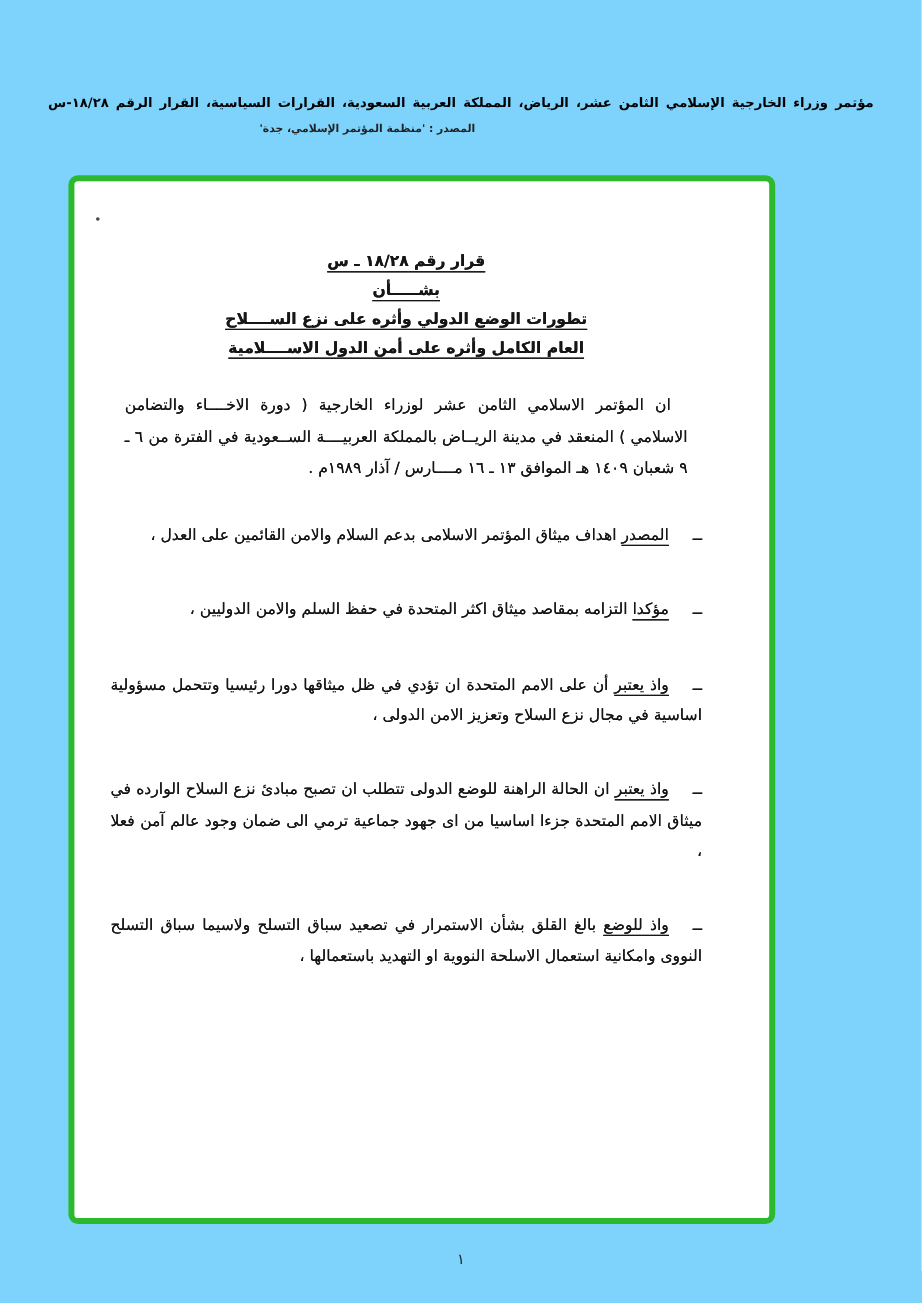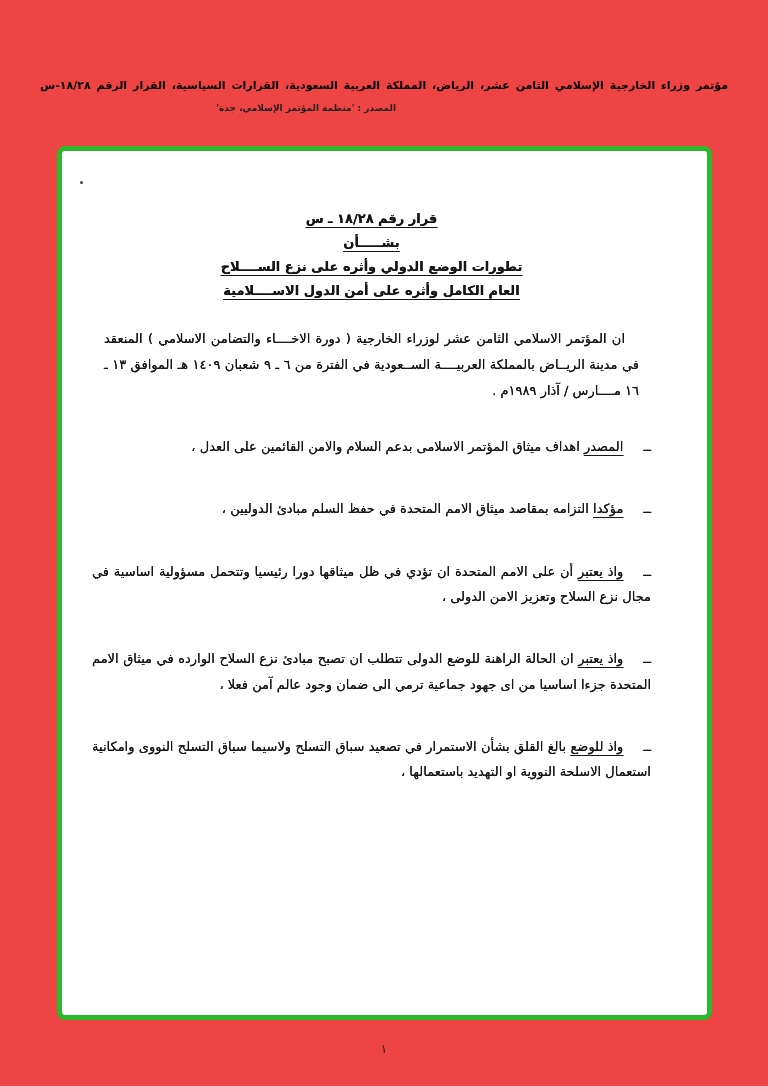--- a/index.html
+++ b/index.html
@@ -3,34 +3,34 @@
 <meta charset="utf-8">
 <style>
   * { box-sizing: border-box; }
   html, body { margin: 0; padding: 0; }
   body {
     width: 768px; height: 1086px;
     background: #ffffff;
     font-family: "DejaVu Sans", sans-serif;
     color: #1b1b1b;
   }
-  .page { position: relative; width: 768px; height: 1086px; background: #ef4444; overflow: hidden; }
+  .page { position: relative; width: 768px; height: 1086px; background: #7dd3fc; overflow: hidden; }
 
   .header-citation {
     position: absolute; top: 79px; left: 40px; right: 40px;
     direction: rtl; text-align: justify; text-align-last: justify;
     font-size: 11px; font-weight: bold; color: #000; line-height: 1.25;
   }
   .source-line {
     position: absolute; top: 103px; right: 372px;
     direction: rtl; font-size: 9px; font-weight: bold; color: #222;
   }
 
   .scan-frame {
-    position: absolute; left: 57px; top: 146px; width: 655px; height: 874px;
+    position: absolute; left: 57px; top: 146px; width: 589px; height: 874px;
     border: 5px solid #2db92d; border-radius: 8px; background: #ffffff;
   }
   .artifact-dot {
     position: absolute; left: 18px; top: 30px; width: 3px; height: 3px;
     background: #444; border-radius: 50%;
   }
   .doc-content {
     position: absolute; top: 0; right: 0; bottom: 0; left: 0;
     padding: 60px 56px 20px 30px;
     direction: rtl; color: #161616;
@@ -84,21 +84,21 @@
 
       <p class="intro">ان المؤتمر الاسلامي الثامن عشر لوزراء الخارجية ( دورة الاخــــاء والتضامن الاسلامي ) المنعقد في مدينة الريــاض بالمملكة العربيــــة الســعودية في الفترة من ٦ ـ ٩ شعبان ١٤٠٩ هـ الموافق ١٣ ـ ١٦ مــــارس / آذار ١٩٨٩م .</p>
 
       <p class="clause">
         <span class="marker">ــ</span><span class="lead">المصدر</span>
         <span class="rest">اهداف ميثاق المؤتمر الاسلامى بدعم السلام والامن القائمين على العدل ،</span>
       </p>
 
       <p class="clause">
         <span class="marker">ــ</span><span class="lead">مؤكدا</span>
-        <span class="rest">التزامه بمقاصد ميثاق الامم المتحدة في حفظ السلم مبادئ الدوليين ،</span>
+        <span class="rest">التزامه بمقاصد ميثاق اكثر المتحدة في حفظ السلم والامن الدوليين ،</span>
       </p>
 
       <p class="clause">
         <span class="marker">ــ</span><span class="lead">واذ يعتبر</span>
         <span class="rest">أن على الامم المتحدة ان تؤدي في ظل ميثاقها دورا رئيسيا وتتحمل مسؤولية اساسية في مجال نزع السلاح وتعزيز الامن الدولى ،</span>
       </p>
 
       <p class="clause">
         <span class="marker">ــ</span><span class="lead">واذ يعتبر</span>
         <span class="rest">ان الحالة الراهنة للوضع الدولى تتطلب ان تصبح مبادئ نزع السلاح الوارده في ميثاق الامم المتحدة جزءا اساسيا من اى جهود جماعية ترمي الى ضمان وجود عالم آمن فعلا ،</span>

